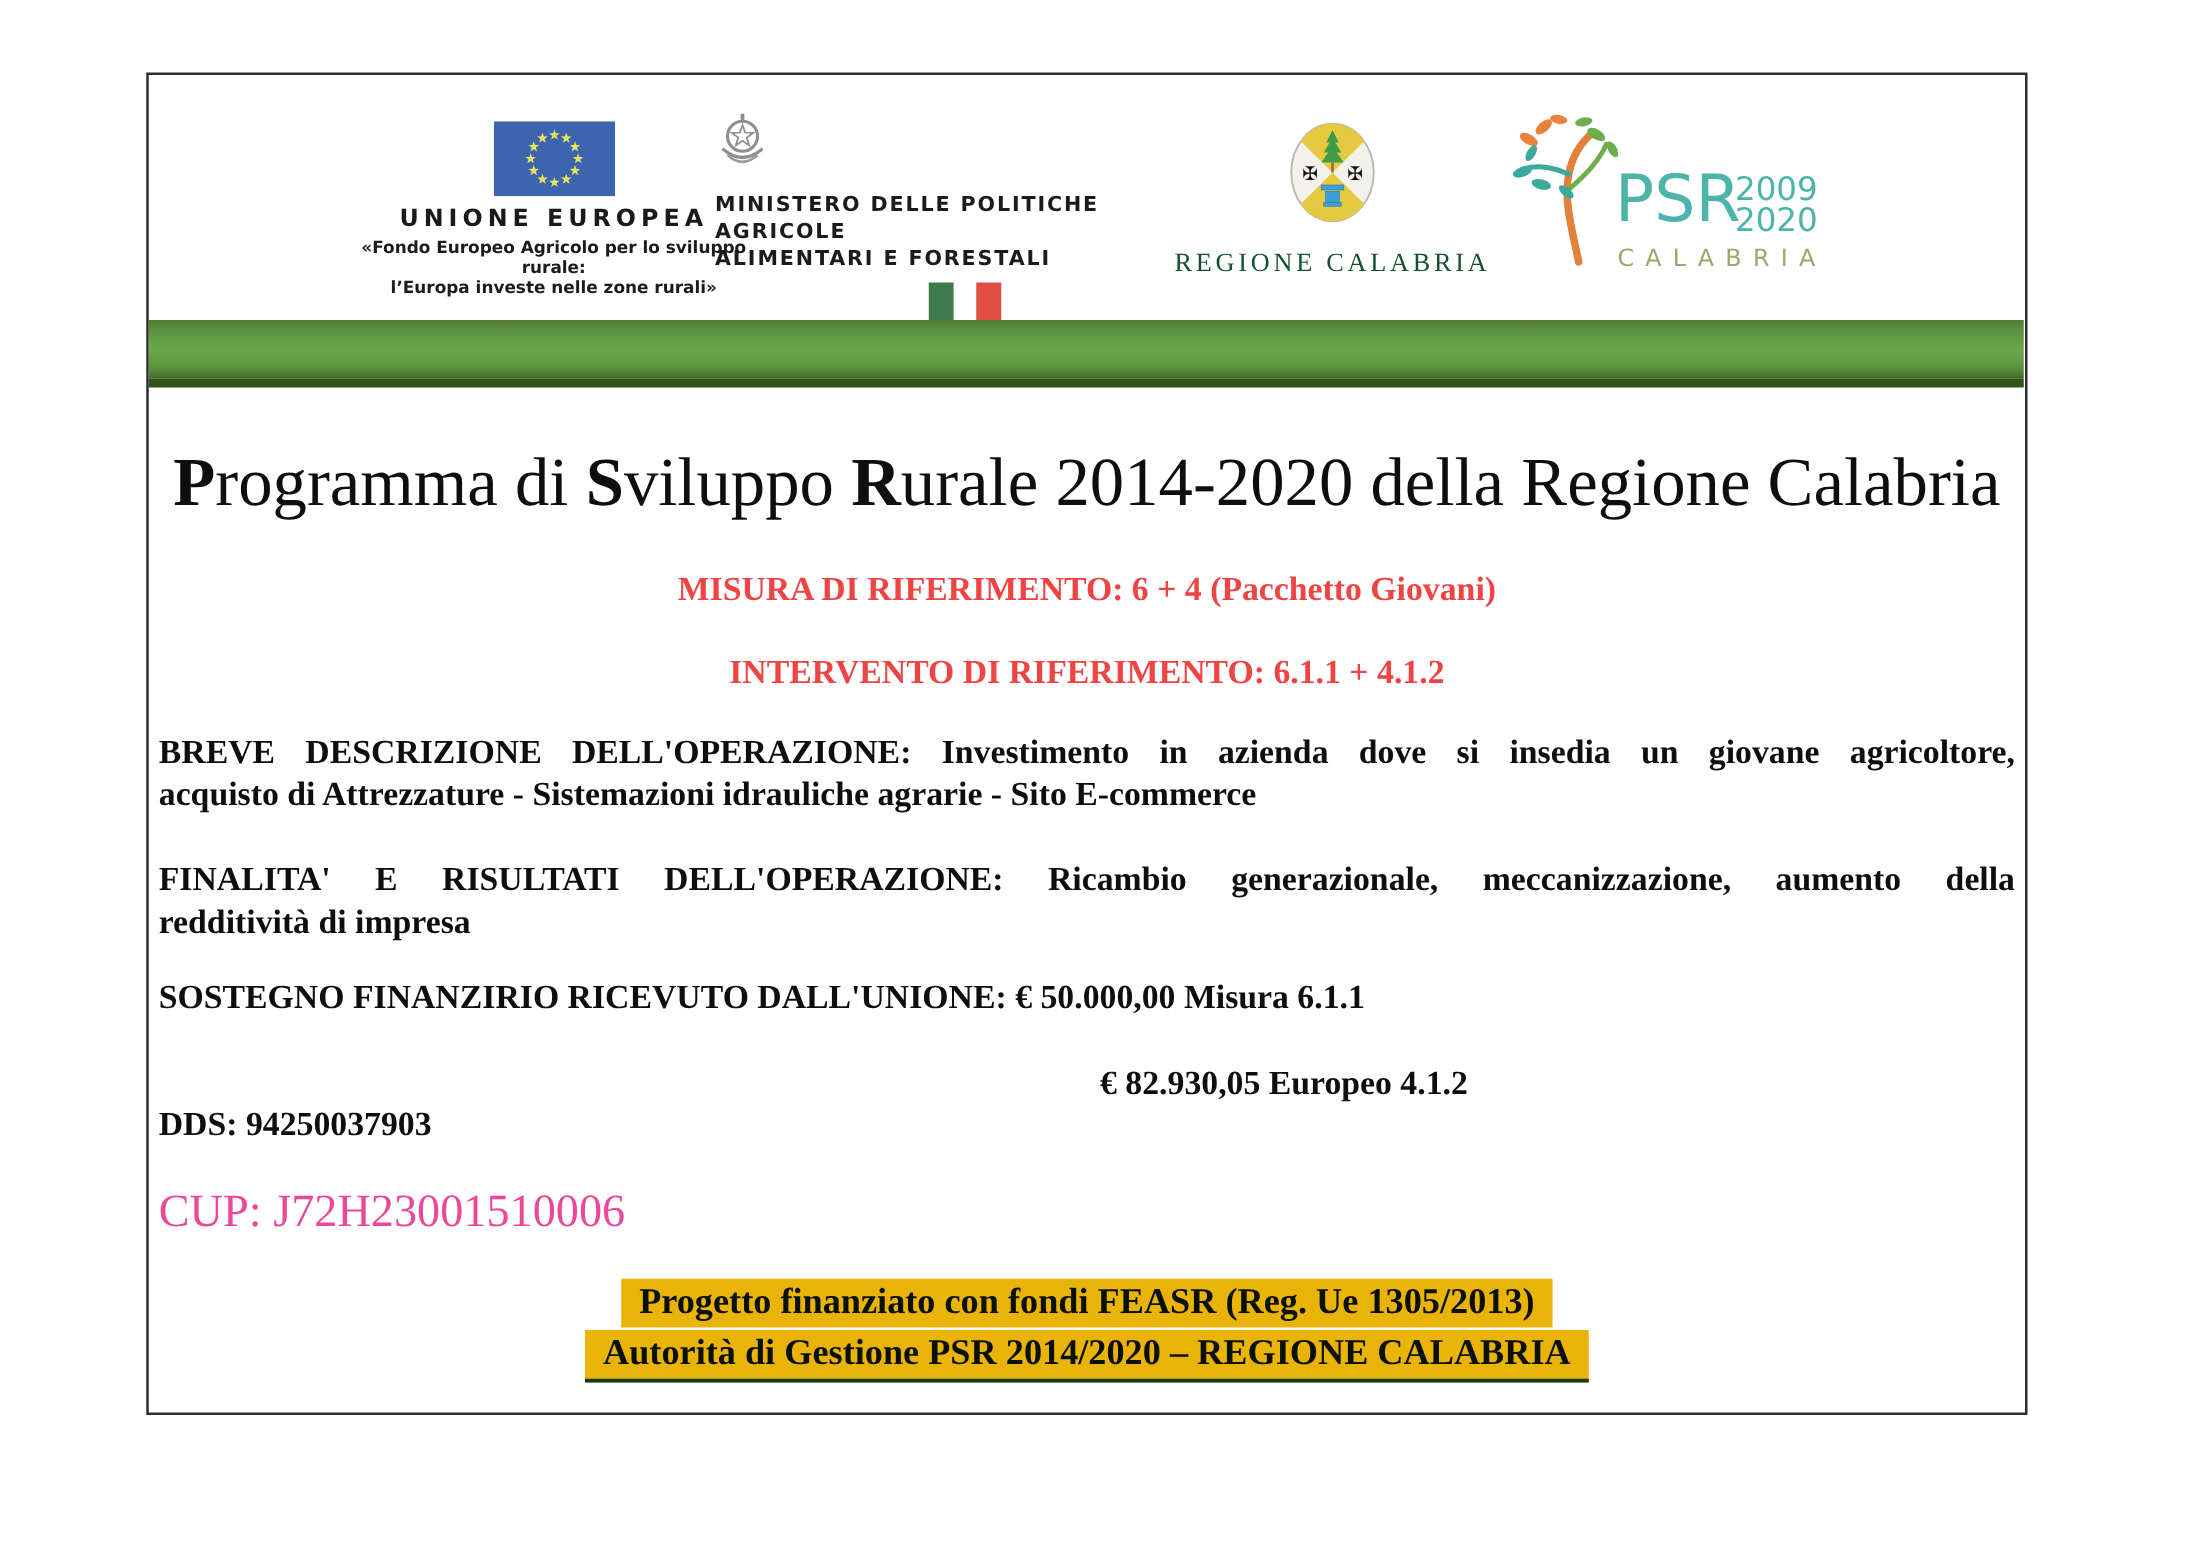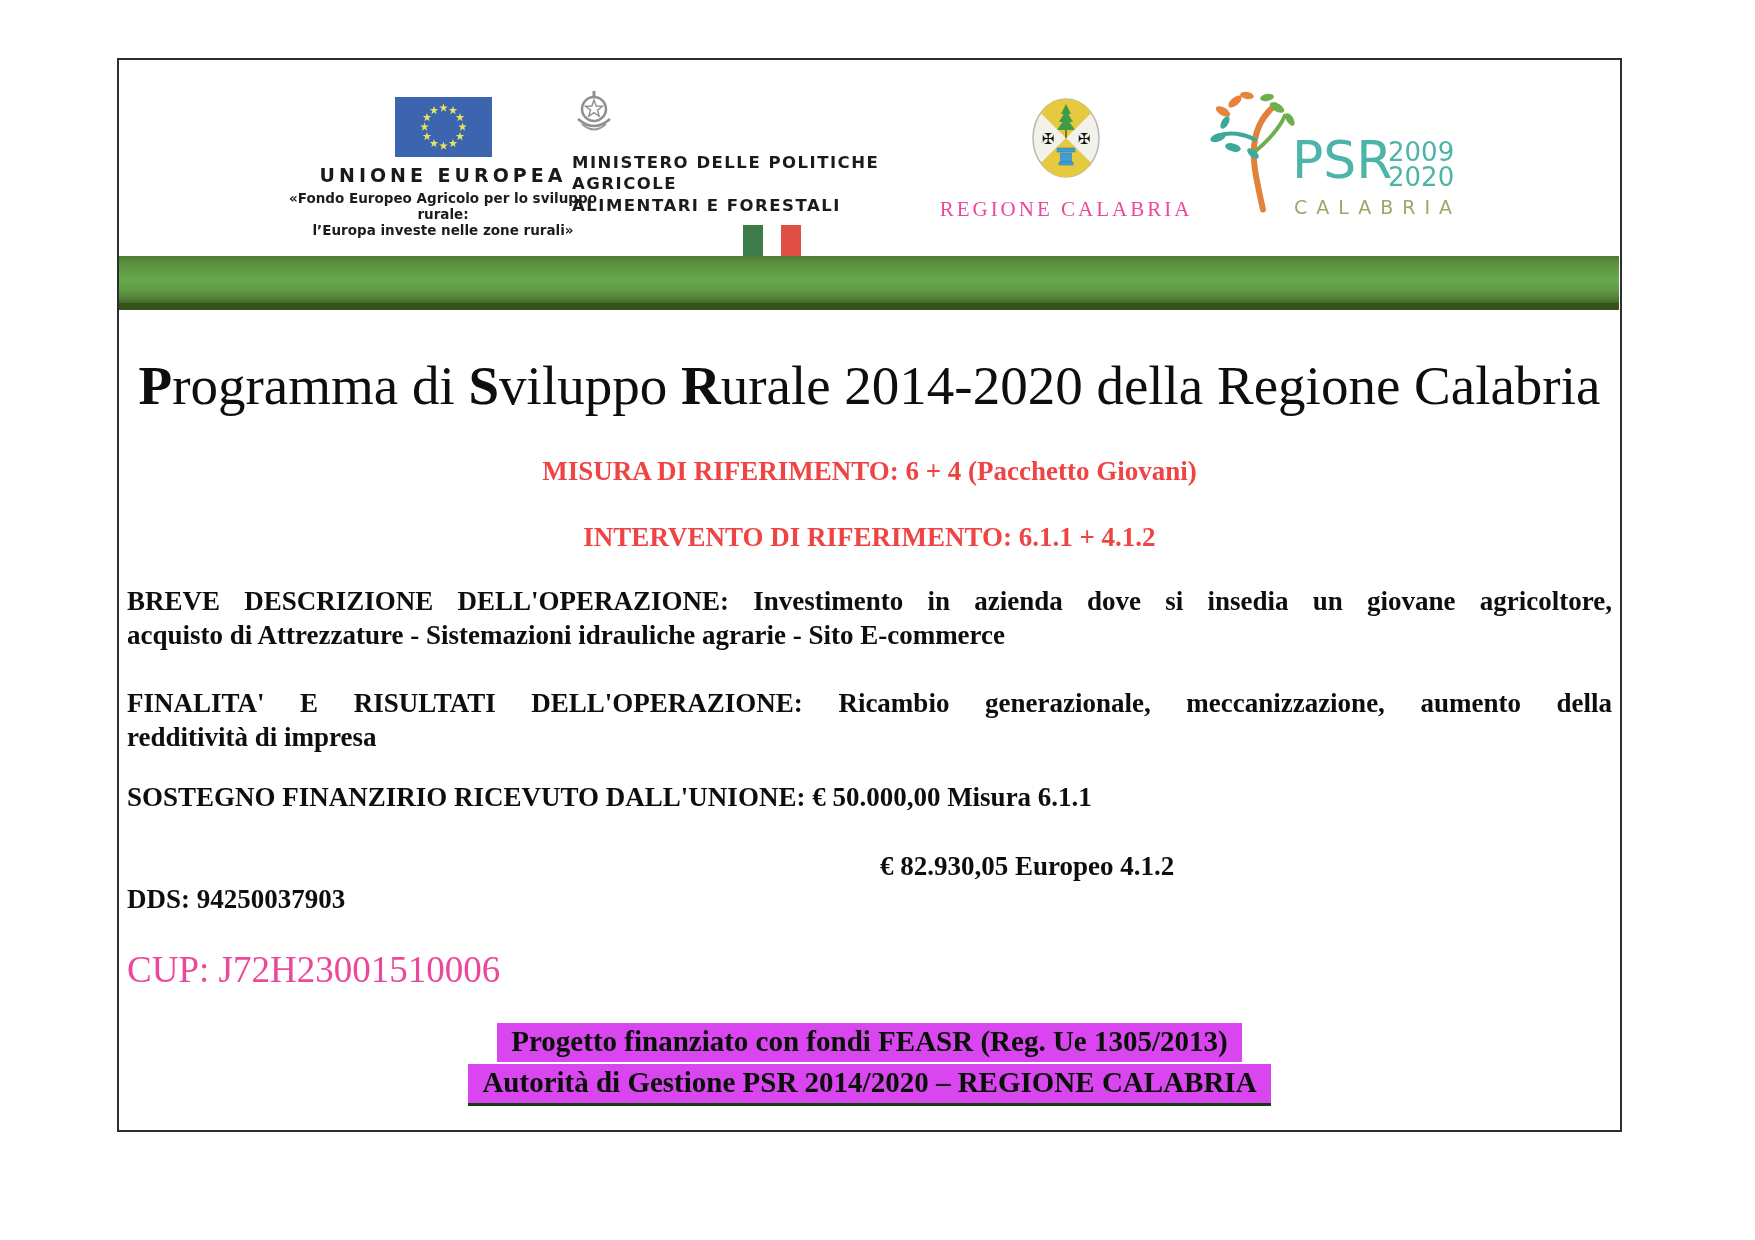--- a/index.html
+++ b/index.html
@@ -18,21 +18,21 @@
 
   .ministry-block{position:absolute;left:453px;top:30px;width:400px;text-align:left;}
   .ministry-name{margin-top:6px;font-family:"DejaVu Sans",sans-serif;font-weight:bold;
                  font-size:16.5px;letter-spacing:1.5px;line-height:1.3;color:#1b1b1b;}
   .it-flag{margin:9px auto 0;width:58px;height:32px;display:flex;}
   .it-flag .g{width:20px;background:#3d7c4a;}
   .it-flag .w{width:18px;background:#ffffff;}
   .it-flag .r{width:20px;background:#df4f46;}
 
   .calabria-block{position:absolute;left:807px;top:38px;width:280px;text-align:center;}
-  .calabria-name{margin-top:15px;font-size:21px;letter-spacing:3px;color:#ec4899;}
+  .calabria-name{margin-top:15px;font-size:21px;letter-spacing:3px;color:#14532d;}
 
   .psr-block{position:absolute;left:1083px;top:28px;width:380px;height:195px;}
   .psr-tree{position:absolute;left:3px;top:0;}
   .psr-acronym{position:absolute;left:90px;top:46px;font-family:"DejaVu Sans",sans-serif;
                font-size:52px;letter-spacing:0px;color:#4db4aa;line-height:1;}
   .psr-years{position:absolute;left:186px;top:52px;font-family:"DejaVu Sans",sans-serif;
              font-size:26px;line-height:25px;color:#4db4aa;}
   .psr-region{position:absolute;left:92px;top:108px;font-family:"DejaVu Sans",sans-serif;
               font-size:19px;letter-spacing:9px;color:#9aa96b;}
 
@@ -56,21 +56,21 @@
   .jline{text-align:justify;text-align-last:justify;}
   .breve-para{top:524px;}
   .finalita-para{top:626px;}
   .sostegno-line{position:absolute;left:8px;top:722px;font-weight:bold;font-size:27px;color:#0e0e0e;}
   .sostegno2-line{position:absolute;left:761px;top:791px;font-weight:bold;font-size:27px;color:#0e0e0e;}
   .dds-line{position:absolute;left:8px;top:824px;font-weight:bold;font-size:27px;color:#0e0e0e;}
   .cup-line{position:absolute;left:8px;top:888px;font-size:37px;color:#ec4899;}
 
   
   .footer{position:absolute;left:0;top:962px;width:100%;text-align:center;line-height:1;}
-  .footer .hl{display:inline-block;background:#d946ef;color:#081008;font-weight:bold;
+  .footer .hl{display:inline-block;background:#eab308;color:#081008;font-weight:bold;
               font-size:29px;padding:4px 14px 6px;margin:1px 16px;}
   .footer .hl2{border-bottom:3px solid #123d10;}
 </style>
 </head>
 <body>
 
 <div class="page">
   <div class="board">
 
     <div class="eu-block">

